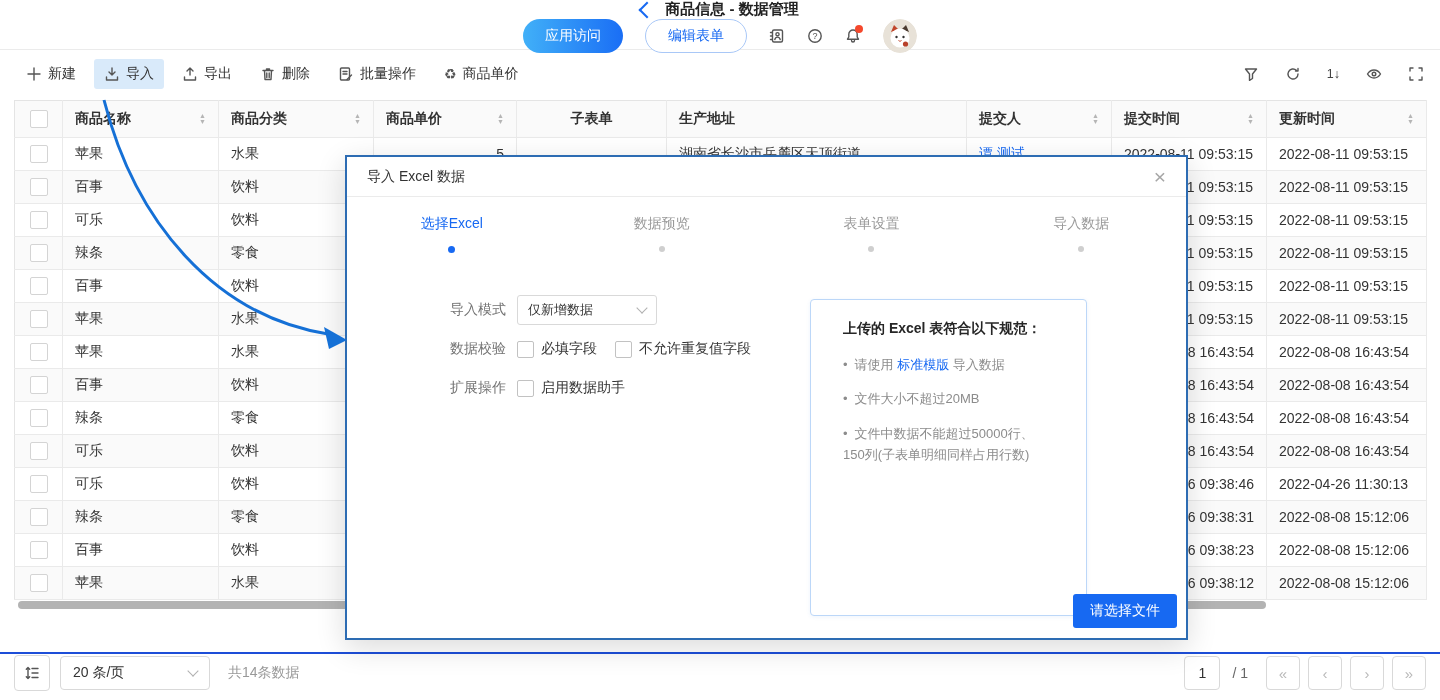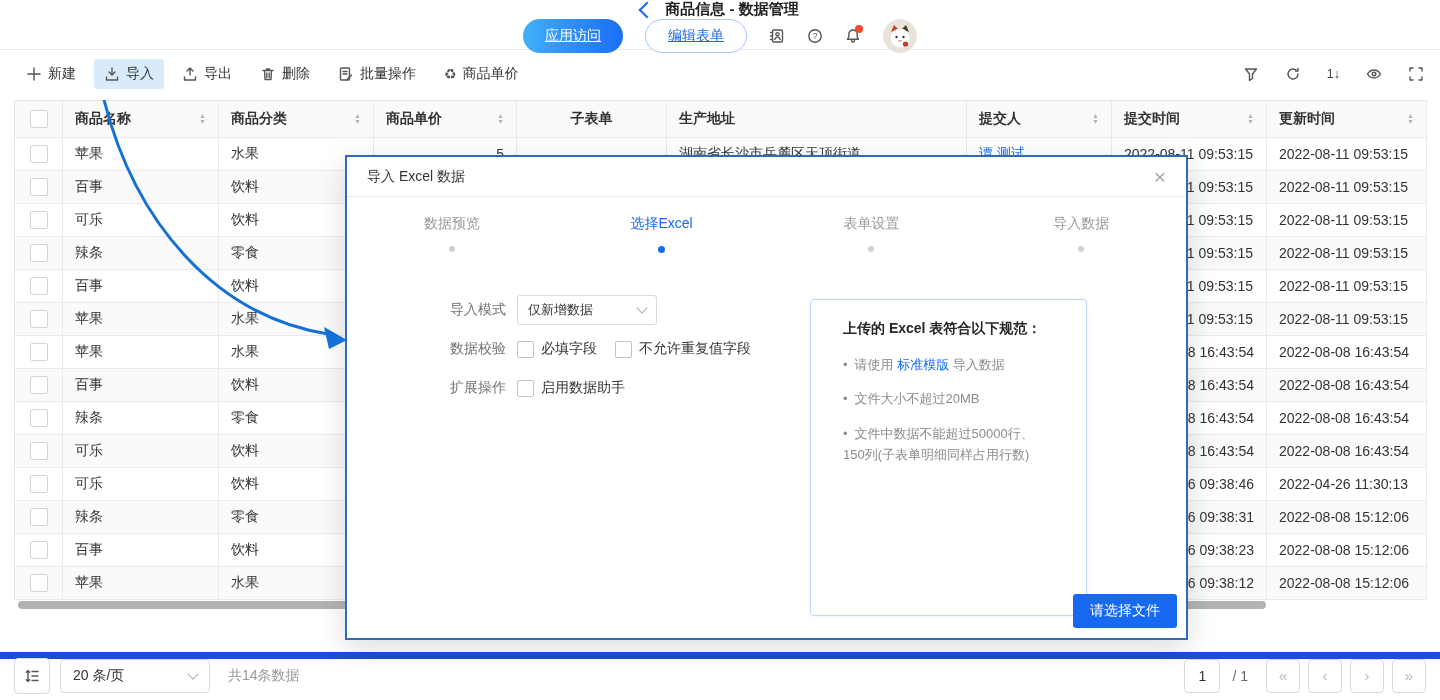--- a/index.html
+++ b/index.html
@@ -13,21 +13,21 @@
   
   .app-header{
     position:absolute;top:0;left:0;right:0;height:50px;box-sizing:border-box;
     border-bottom:1px solid #ebebeb;display:flex;align-items:center;
     justify-content:space-between;padding:0 20px;background:#fff;z-index:2;flex-direction:column;
   }
   .hleft{display:flex;align-items:center;gap:12px;}
   .back-chev{width:10px;height:10px;border-left:2.2px solid #1769f2;border-bottom:2.2px solid #1769f2;transform:rotate(45deg);cursor:pointer;}
   .page-title{font-size:15px;font-weight:700;color:#222;}
   .hright{display:flex;align-items:center;gap:22px;}
-  .pill{height:34px;border-radius:17px;display:flex;align-items:center;justify-content:center;padding:0 22px;font-size:14px;cursor:pointer;box-sizing:border-box;text-decoration:underline;}
+  .pill{height:34px;border-radius:17px;display:flex;align-items:center;justify-content:center;padding:0 22px;font-size:14px;cursor:pointer;box-sizing:border-box;}
   .pill.primary{background:linear-gradient(90deg,#41b0f8,#1a6ef5);color:#fff;border:none;}
   .pill.ghost{background:#fff;border:1px solid #a9c8f7;color:#1769f2;}
   .hicon{position:relative;color:#555;cursor:pointer;display:inline-flex;}
   .hicon .dot{position:absolute;top:-3px;right:-2px;width:8px;height:8px;border-radius:50%;background:#f5482c;}
   .avatar{width:34px;height:34px;border-radius:50%;overflow:hidden;cursor:pointer;}
   
   .toolbar{
     position:absolute;top:50px;left:0;right:0;height:48px;box-sizing:border-box;
     display:flex;align-items:center;justify-content:space-between;padding:0 16px;background:#fff;
   }
@@ -46,21 +46,21 @@
   .thi{display:flex;align-items:center;justify-content:space-between;}
   .thi.center{justify-content:center;}
   .sorter{display:flex;flex-direction:column;line-height:6px;font-size:7px;color:#b5b5b5;margin-left:6px;}
   .cb{width:16px;height:16px;border:1px solid #d4d4d4;border-radius:2px;background:#fff;margin:0 auto;cursor:pointer;}
   td.num{text-align:right;}
   td.ctr{text-align:center;}
   td.link{color:#1769f2;}
   .hscroll{position:absolute;top:601px;left:18px;width:1248px;height:8px;background:#b3b3b3;border-radius:4px;z-index:1;cursor:pointer;}
   
   .app-footer{
-    position:absolute;top:652px;left:0;right:0;height:40px;box-sizing:border-box;border-top:7px solid #1d4ed8;
+    position:absolute;top:652px;left:0;right:0;height:40px;box-sizing:border-box;border-top:2px solid #1d4ed8;
     display:flex;align-items:center;justify-content:space-between;padding:0 14px;background:#fff;
   }
   .fleft{display:flex;align-items:center;gap:10px;}
   .sqbtn{width:36px;height:36px;border:1px solid #d9d9d9;border-radius:4px;display:flex;align-items:center;justify-content:center;color:#555;cursor:pointer;background:#fff;box-sizing:border-box;}
   .selectbox{height:34px;border:1px solid #d9d9d9;border-radius:4px;display:flex;align-items:center;justify-content:space-between;padding:0 12px;box-sizing:border-box;cursor:pointer;background:#fff;}
   .selectbox.w150{width:150px;}
   .chev{width:7px;height:7px;border-right:1.5px solid #b0b0b0;border-bottom:1.5px solid #b0b0b0;transform:rotate(45deg);margin-top:-4px;}
   .count-text{color:#999;margin-left:8px;}
   .fright{display:flex;align-items:center;gap:8px;}
   .pg-input{width:36px;height:34px;border:1px solid #d9d9d9;border-radius:4px;text-align:center;font-size:14px;color:#333;box-sizing:border-box;}
@@ -516,26 +516,26 @@
   </div>
 </div>
 
 <div class="modal">
   <div class="m-title">
     <span>导入 Excel 数据</span>
     <span class="m-close">×</span>
   </div>
   <div class="m-body">
     <div class="steps">
+        <div class="step active">
+          <div class="step-label">选择Excel</div>
+          <div class="step-dot"></div>
+        </div>
         <div class="step">
           <div class="step-label">数据预览</div>
-          <div class="step-dot"></div>
-        </div>
-        <div class="step active">
-          <div class="step-label">选择Excel</div>
           <div class="step-dot"></div>
         </div>
         <div class="step">
           <div class="step-label">表单设置</div>
           <div class="step-dot"></div>
         </div>
         <div class="step">
           <div class="step-label">导入数据</div>
           <div class="step-dot"></div>
         </div>

